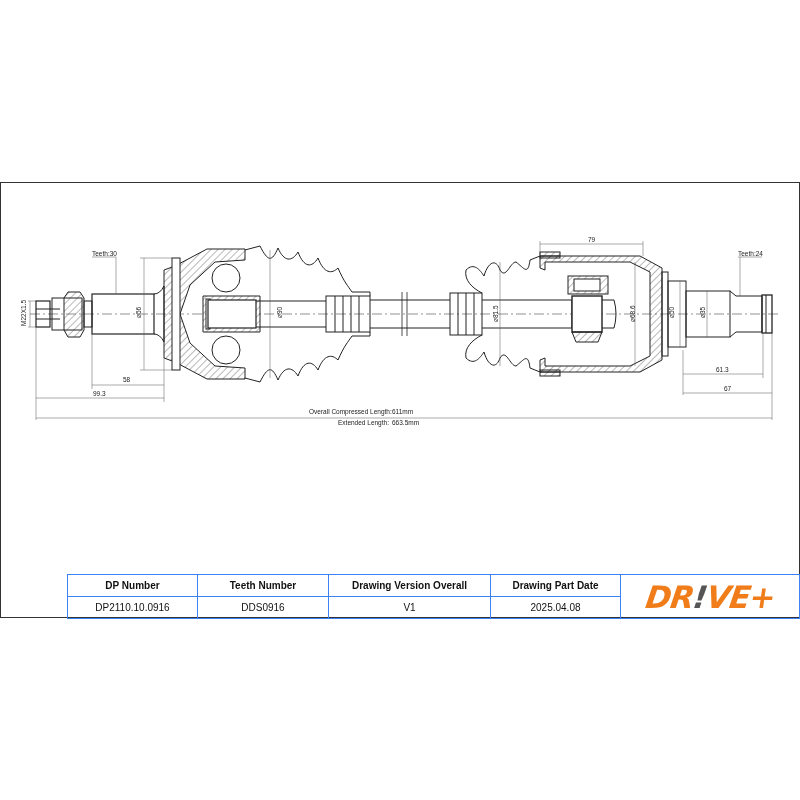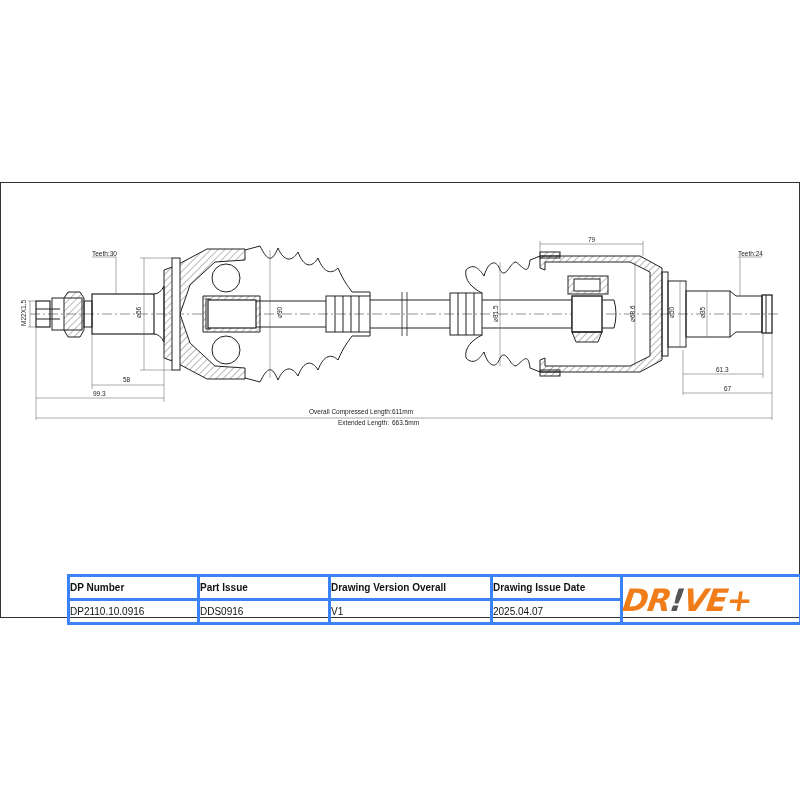--- a/index.html
+++ b/index.html
@@ -1,20 +1,20 @@
 <!DOCTYPE html>
 <html><head>
 <meta charset="utf-8">
 <style>
   html, body { margin:0; padding:0; background:#ffffff; }
   body { width:800px; height:800px; position:relative; overflow:hidden; font-family:"Liberation Sans", sans-serif; }
   .frame { position:absolute; left:0; top:182px; width:798px; height:434px; border:1px solid #333; border-bottom:1px solid #333; box-sizing:content-box; }
   svg.drawing { position:absolute; left:0; top:0; width:800px; height:800px; }
   .tbl { position:absolute; left:67px; top:574px; width:732px; height:43px; border-collapse:collapse; table-layout:fixed; }
-  .tbl td { border:3px solid #3b82f6; font-size:10px; color:#111; padding:0; height:21px; }
+  .tbl td { border:1px solid #3b82f6; text-align:center; font-size:10px; color:#111; padding:0; height:21px; }
   .tbl td.h { font-weight:bold; font-size:10px; }
   .tbl td.logo { width:178px; }
   .logo-text { font-family:"DejaVu Sans", sans-serif; font-weight:bold; font-style:italic; font-size:31px; color:#f07d1a; letter-spacing:-1px; transform:skewX(-8deg); display:inline-block; }
   .logo-text .bang { color:#555555; }
   .dimtxt { font-family:"Liberation Sans", sans-serif; font-size:6.5px; fill:#222; }
 </style>
 </head>
 <body>
 
 <div class="frame"></div>
@@ -165,27 +165,27 @@
   <colgroup>
     <col style="width:130px">
       <col style="width:131px">
       <col style="width:162px">
       <col style="width:130px">
       <col style="width:179px">
   </colgroup>
   <tbody>
       <tr>
     <td class="h">DP Number</td>
-    <td class="h">Part Issue</td>
+    <td class="h">Teeth Number</td>
     <td class="h">Drawing Version Overall</td>
-    <td class="h">Drawing Issue Date</td>
+    <td class="h">Drawing Part Date</td>
     <td class="logo" rowspan="2">
       <span class="logo-text"><span>DR</span><span class="bang">!</span><span>VE+</span></span>
     </td>
   </tr>
   <tr>
     <td>DP2110.10.0916</td>
     <td>DDS0916</td>
     <td>V1</td>
-    <td>2025.04.07</td>
+    <td>2025.04.08</td>
   </tr>
 </tbody>
   </table>
 
 </body></html>

